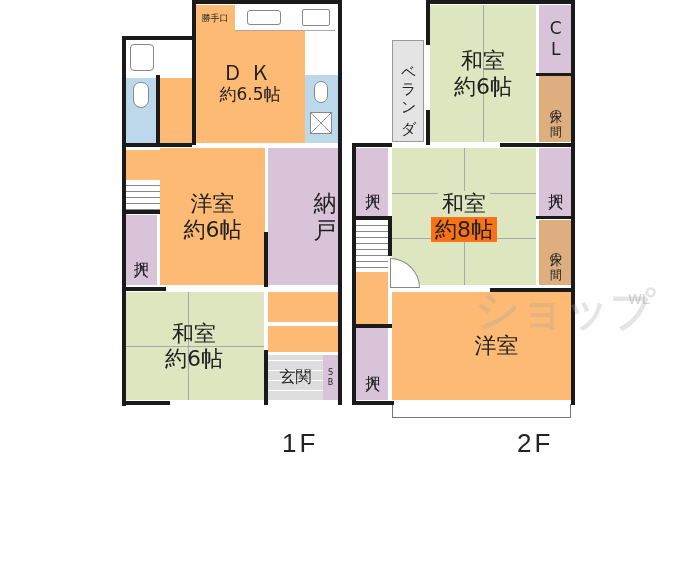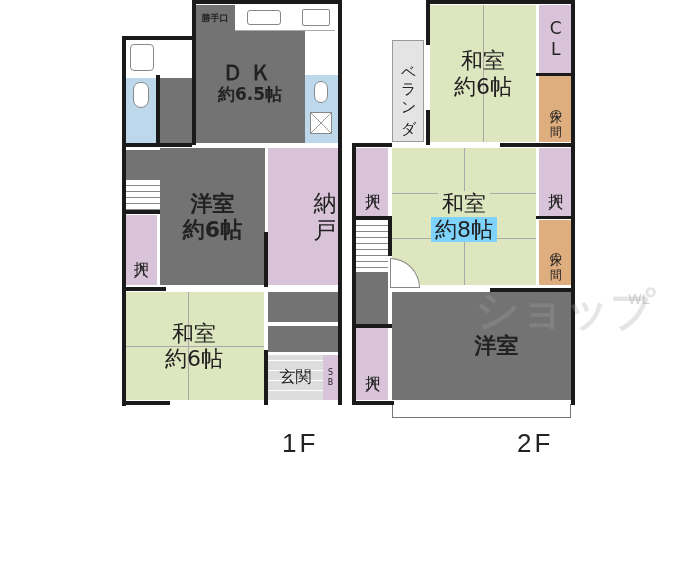--- a/index.html
+++ b/index.html
@@ -1,20 +1,20 @@
 <!DOCTYPE html>
 <html><head>
 <meta charset="utf-8">
 <style>
   html,body{margin:0;padding:0;background:#ffffff;}
   body{width:690px;height:575px;position:relative;overflow:hidden;font-family:"DejaVu Sans","Liberation Sans",sans-serif;color:#222;}
   .abs{position:absolute;box-sizing:border-box;}
   .wall{background:#1a1a1a;position:absolute;}
   .room{position:absolute;box-sizing:border-box;display:flex;align-items:center;justify-content:center;flex-direction:column;text-align:center;line-height:1.15;color:#222;}
-  .yellow{background:#737373;font-weight:bold;}
+  .yellow{background:#fdba74;}
   .green{background:#dde6bf;}
   .purple{background:#d9c3d9;}
   .orange{background:#dfae7e;}
   .blue{background:#bcd8ea;}
   .gray{background:#e4e4e4;}
   .white{background:#ffffff;}
   .thin{border:1px solid #9a9a9a;}
   .big{font-size:22px;}
   .mid{font-size:15px;}
   .small{font-size:12px;}
@@ -131,21 +131,21 @@
 
   <div class="room purple" style="left:6px;top:148px;width:32px;height:68px;">
     <span class="mid vtext">押入</span>
   </div>
 
   <div class="room green" style="left:42px;top:148px;width:144px;height:137px;">
     <div class="tatami" style="left:0;top:33%;width:100%;height:1px;"></div>
     <div class="tatami" style="left:0;top:66%;width:100%;height:1px;"></div>
     <div class="tatami" style="left:50%;top:0;width:1px;height:100%;"></div>
     <span class="big" style="position:relative;background:#dde6bf;padding:0 4px;">和室</span>
-    <span class="big" style="position:relative;background:#7dd3fc;padding:0 4px;">約8帖</span>
+    <span class="big" style="position:relative;background:#f97316;padding:0 4px;">約8帖</span>
   </div>
 
   <div class="room purple" style="left:189px;top:148px;width:32px;height:68px;">
     <span class="mid vtext">押入</span>
   </div>
 
   <div class="room orange" style="left:189px;top:220px;width:32px;height:65px;">
     <span class="small vtext">床の間</span>
   </div>
 

